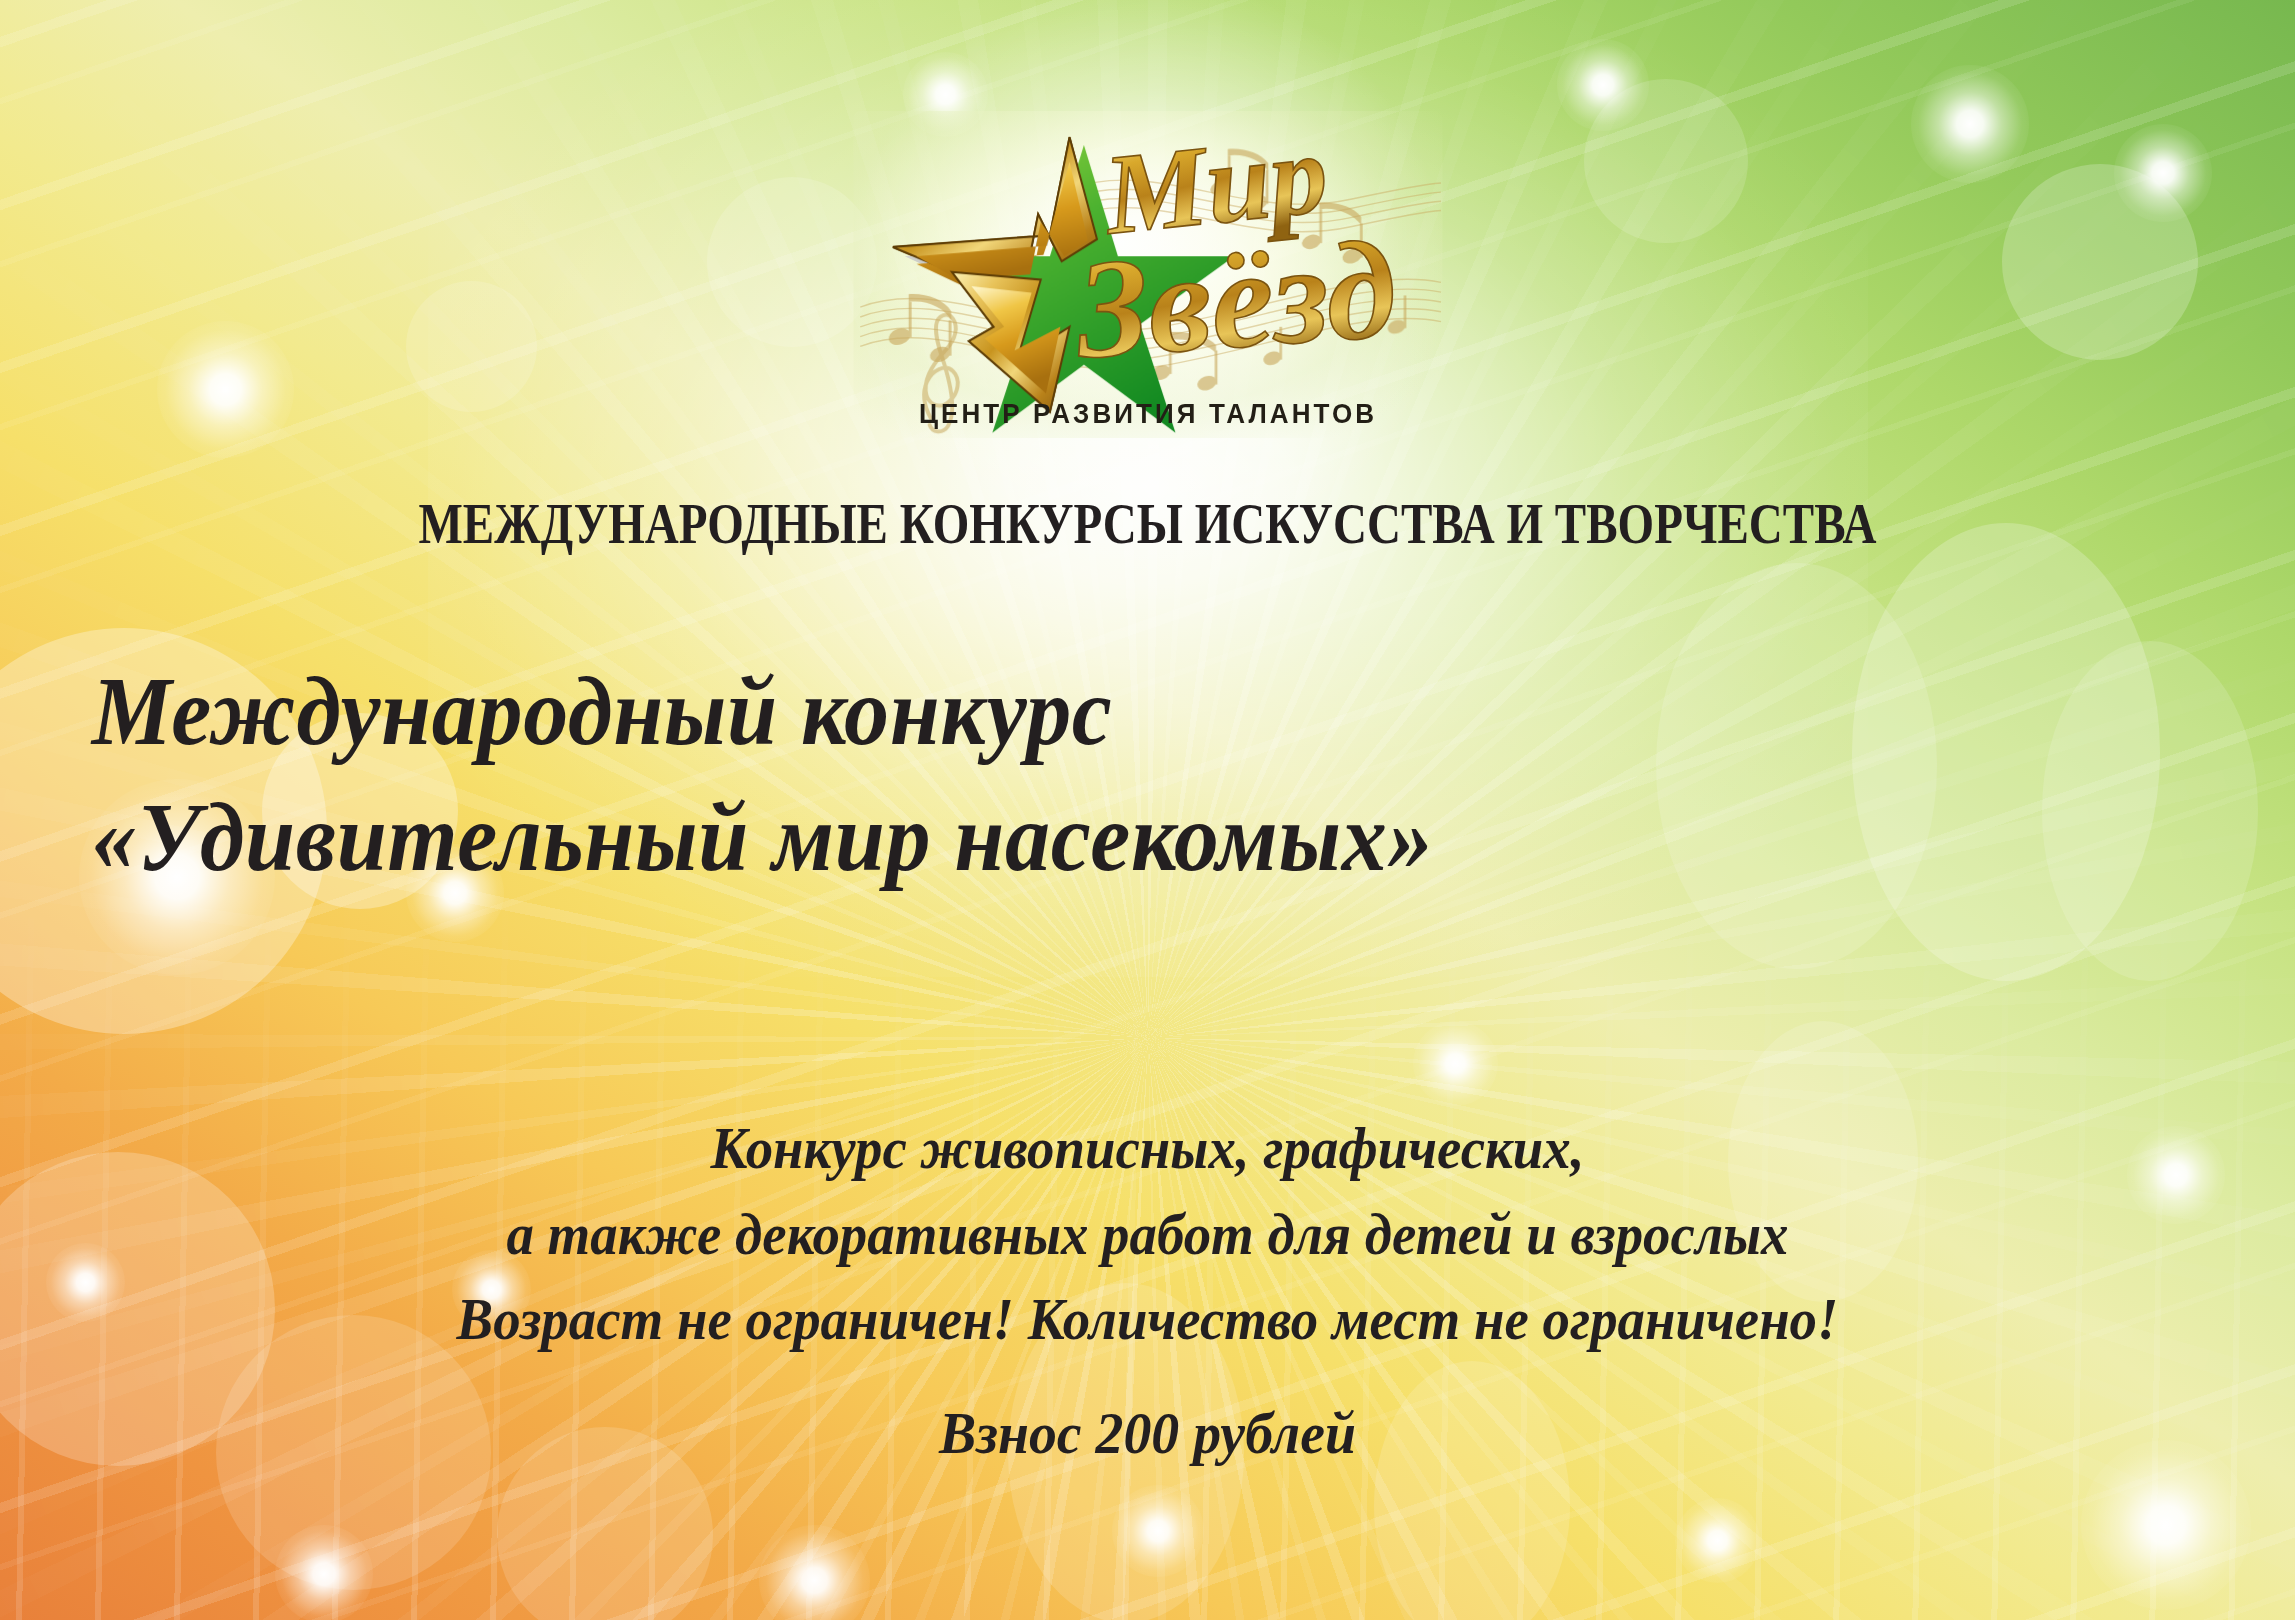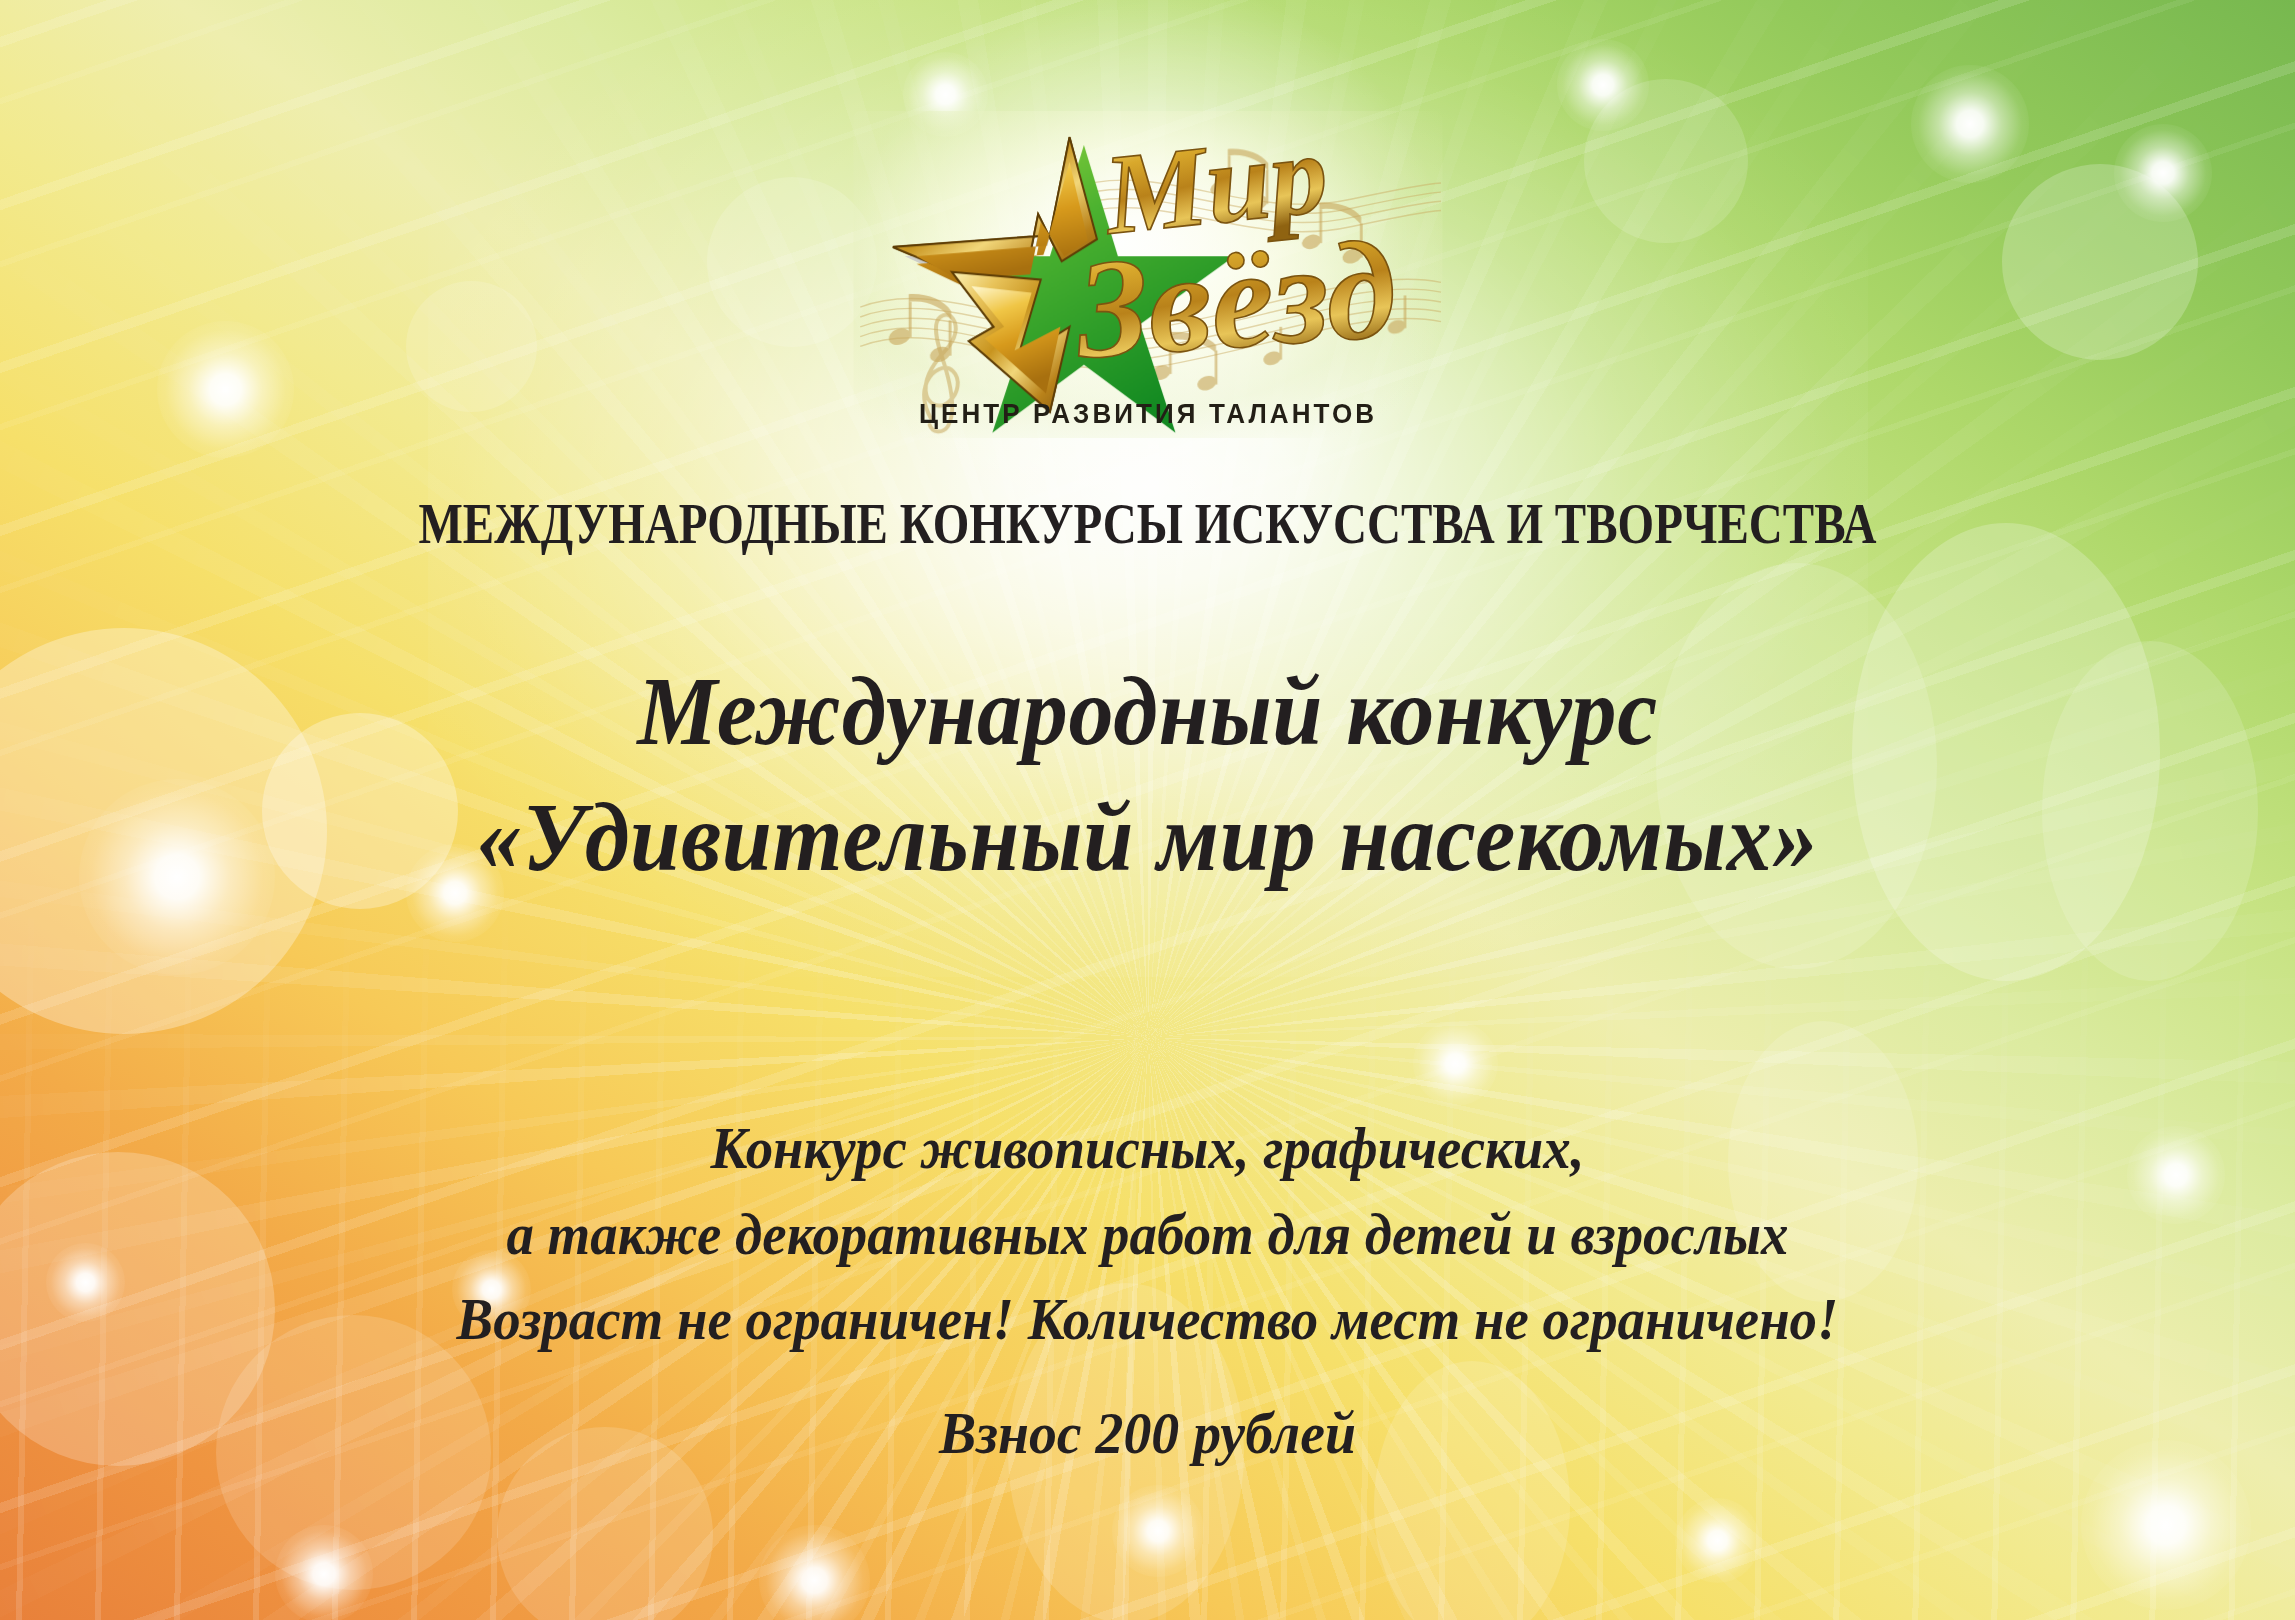--- a/index.html
+++ b/index.html
@@ -185,21 +185,20 @@
     letter-spacing: 0px;
     color: #231f20;
     transform: scaleX(0.84);
     white-space: nowrap;
   }
 
   .title-block {
     position: absolute;
     left: 0; right: 0;
     top: 662px;
-    text-align: center;
     color: #231f20;
   }
   .title-line {
     font-family: "Liberation Serif", serif;
     font-style: italic;
     font-weight: bold;
     white-space: nowrap;
     line-height: 1.02;
   }
   .title-1 { font-size: 98px; transform: scaleX(0.92); letter-spacing: 0.7px; }

